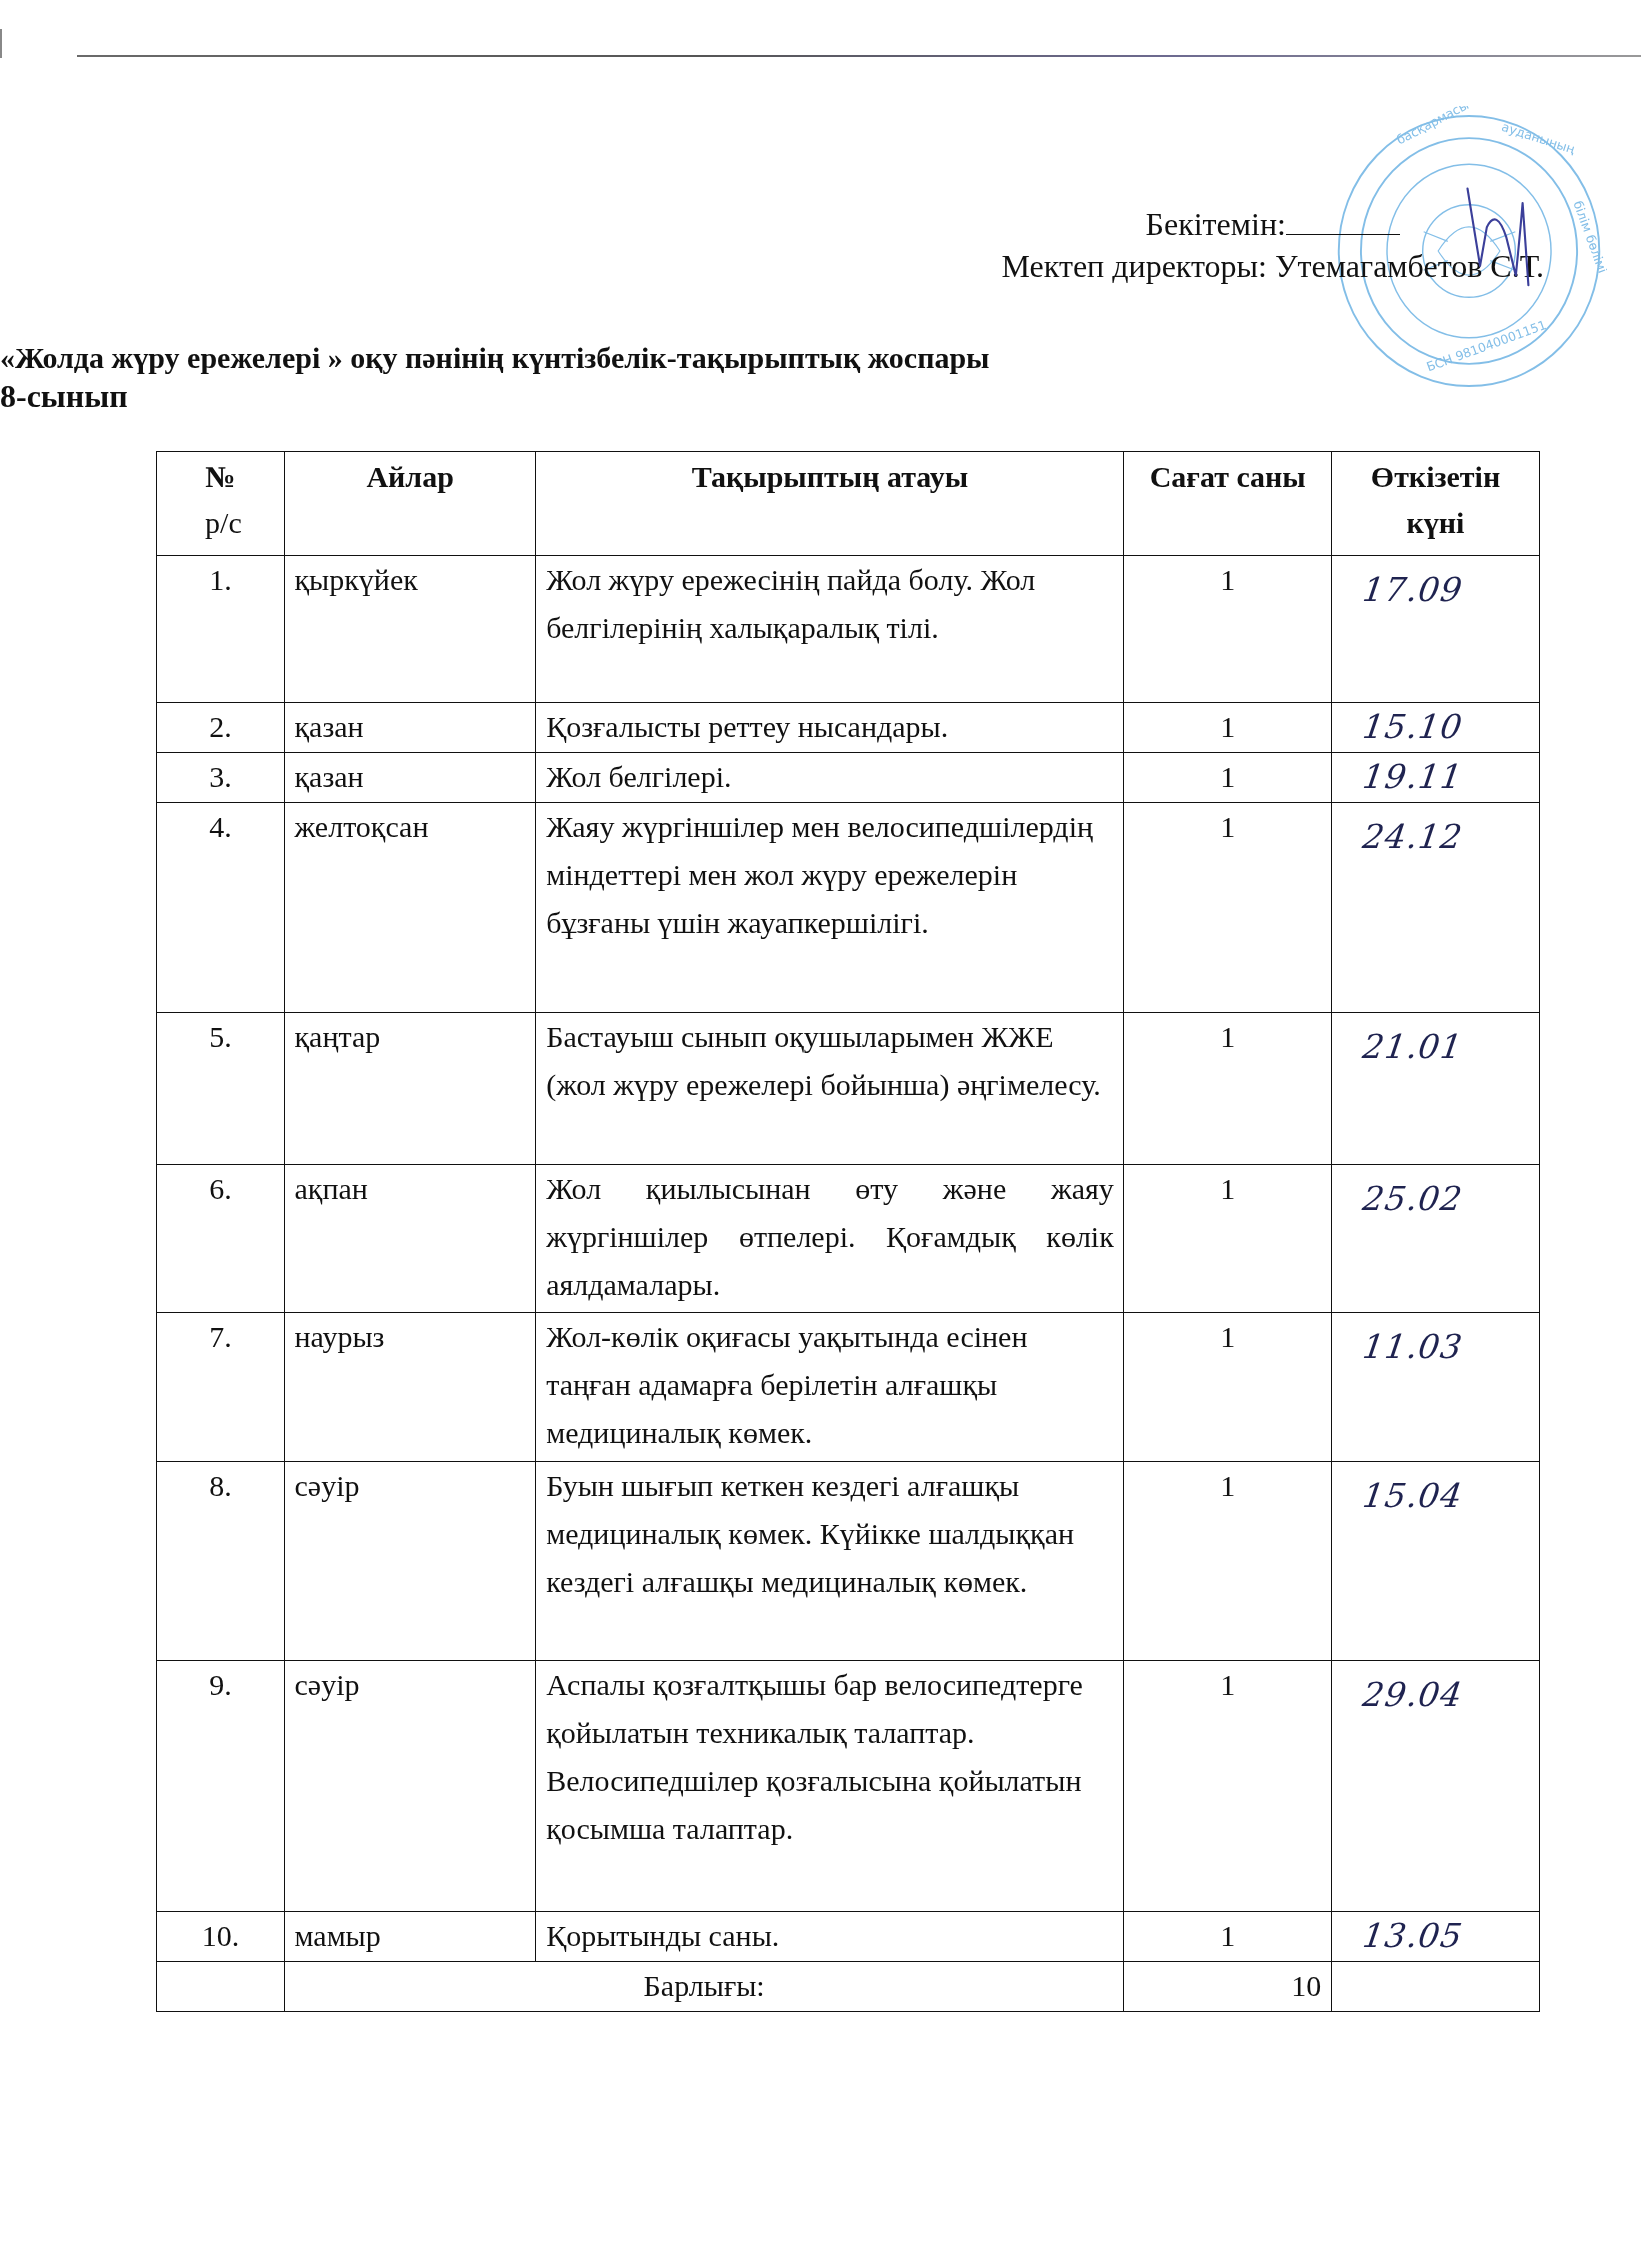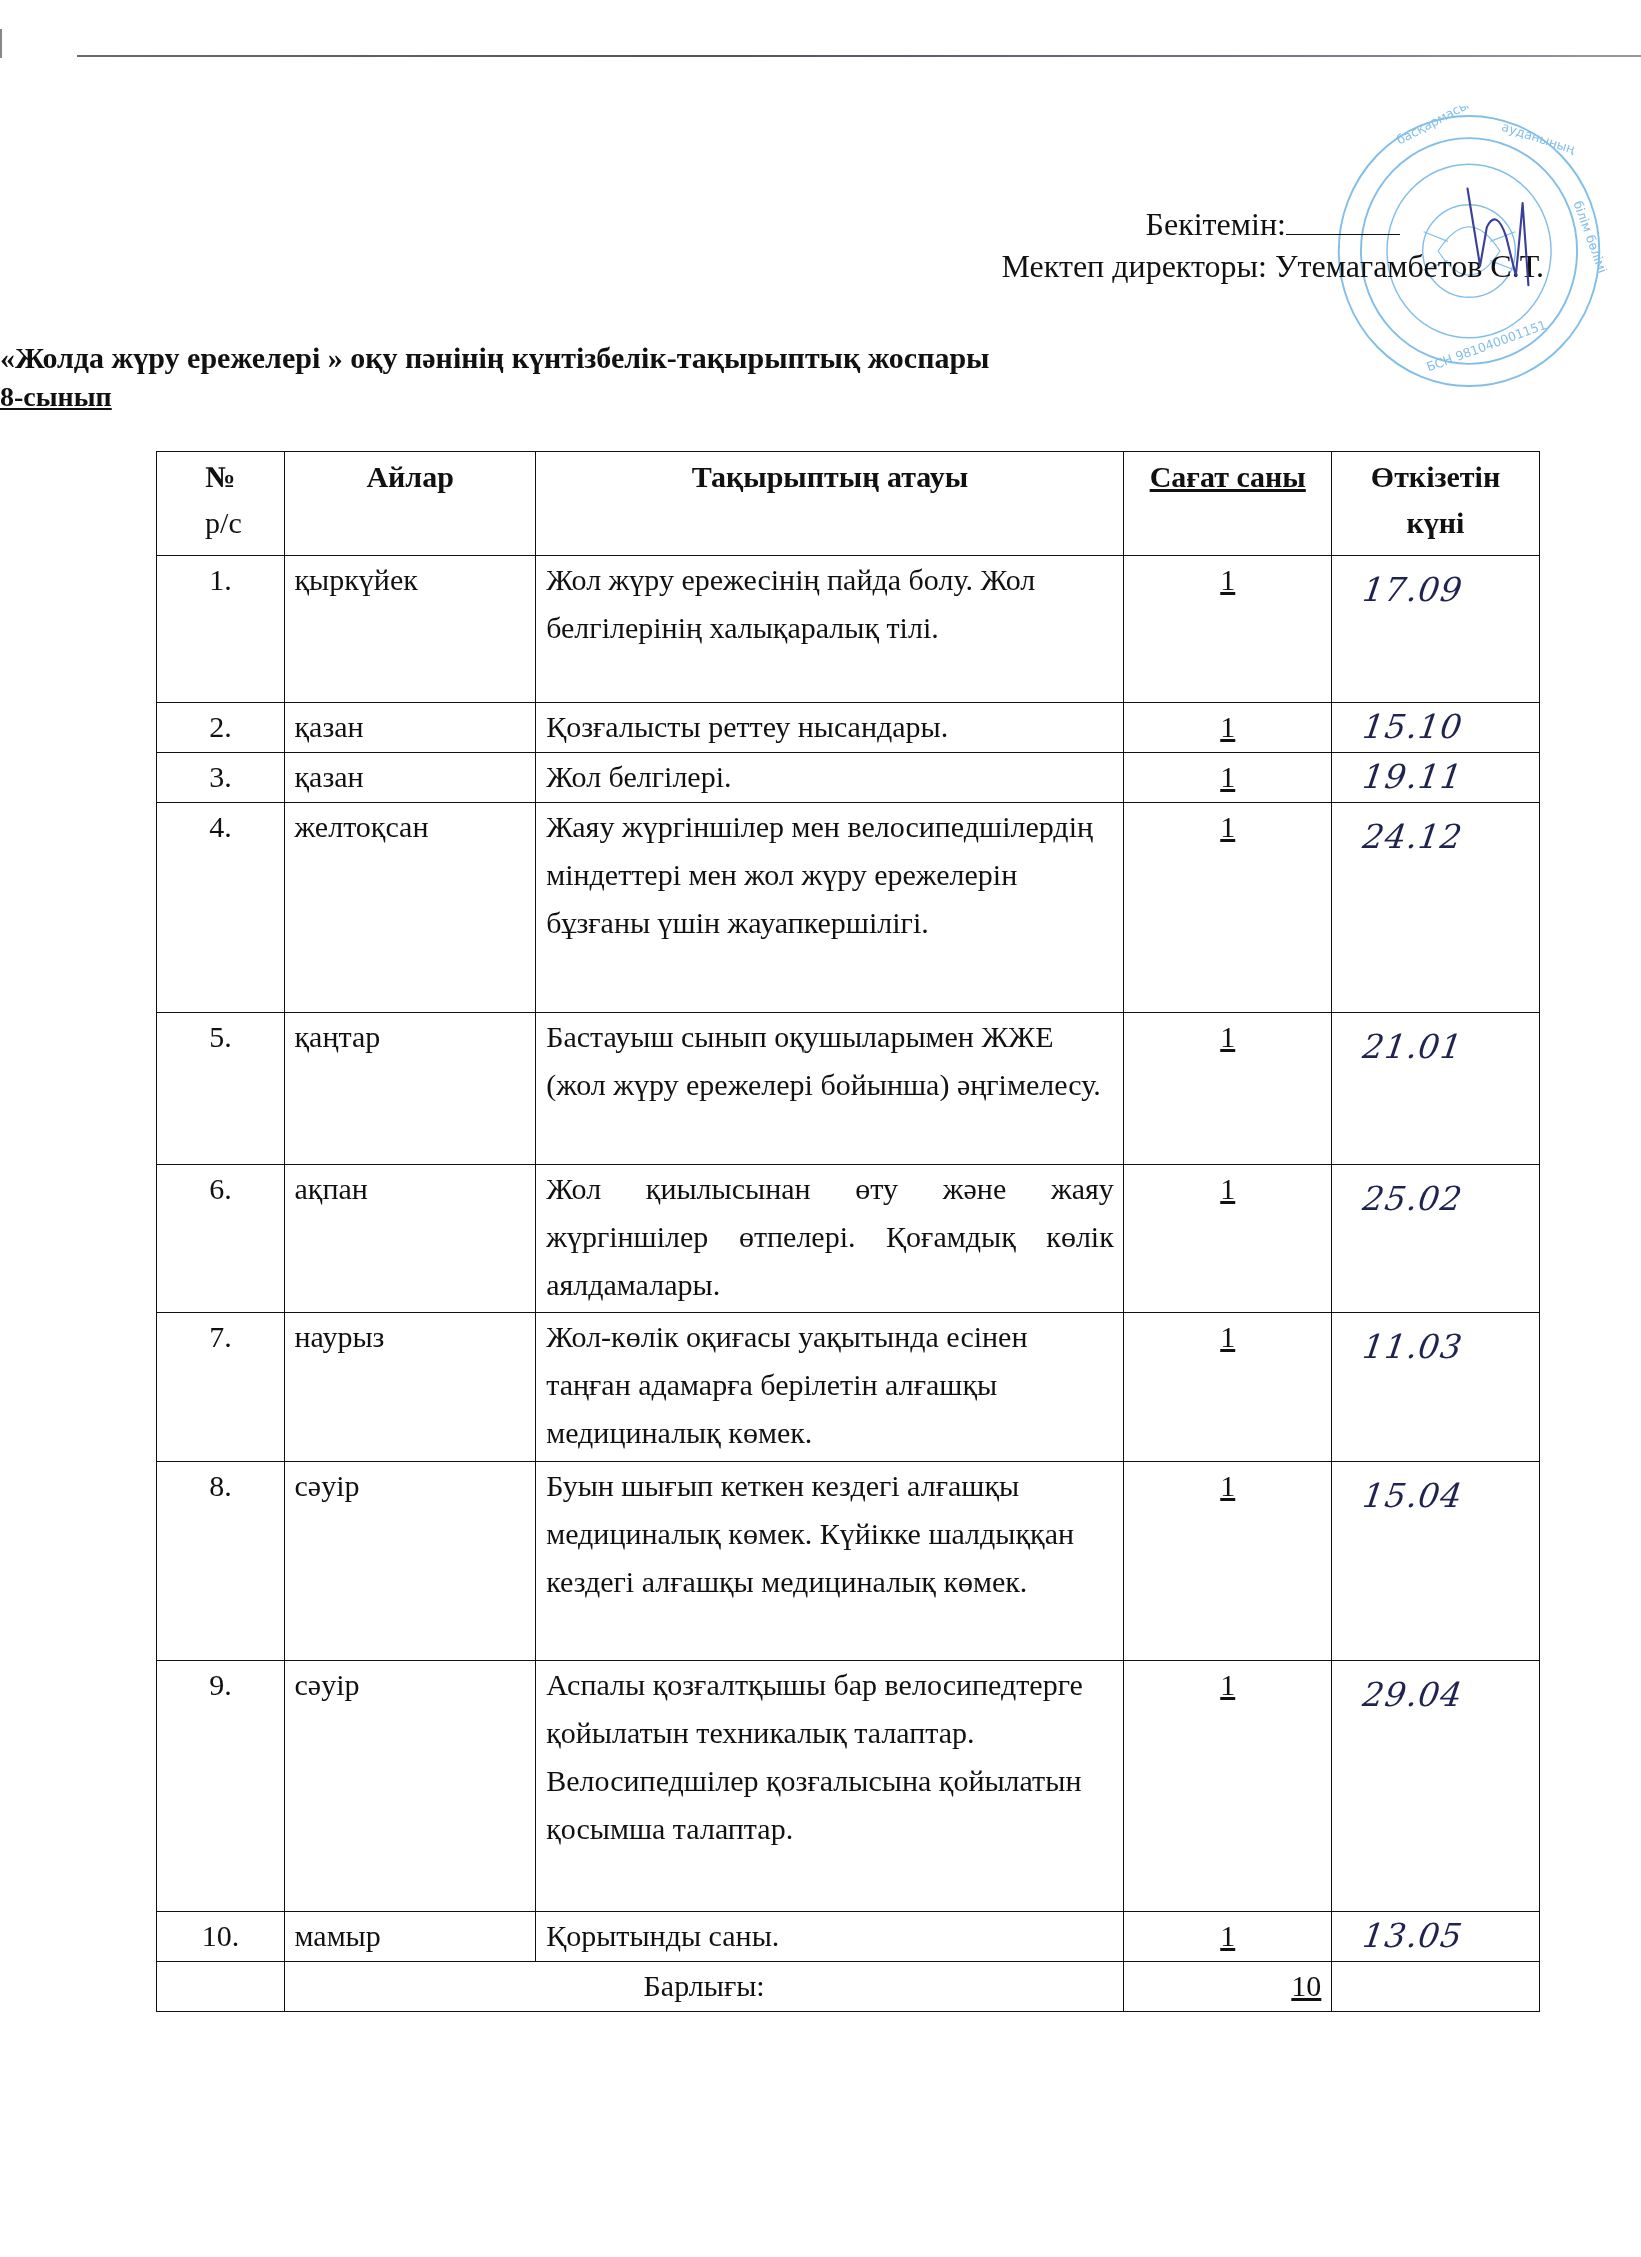--- a/index.html
+++ b/index.html
@@ -72,22 +72,21 @@
       width: 1641px;
       top: 338px;
       text-align: left;
       font-weight: bold;
       font-size: 30px;
       line-height: 39px;
       z-index: 2;
     }
     .title .grade {
       display: block;
-      font-size: 28px;
-      text-decoration: underline;
+      font-size: 32px;
     }
     table.plan {
       position: absolute;
       left: 156px;
       top: 451px;
       width: 1384px;
       border-collapse: collapse;
       font-size: 30px;
       line-height: 48px;
       z-index: 2;
@@ -99,21 +98,21 @@
     }
     table.plan th {
       font-weight: bold;
       text-align: center;
       line-height: 46px;
       padding-top: 1.9px;
     }
     .c-num { width: 108px; text-align: center; }
     .c-month { width: 232px; }
     .c-topic { width: 570px; }
-    .c-hours { width: 188px; text-align: center; text-decoration: underline; }
+    .c-hours { width: 188px; text-align: center; }
     .c-date { width: 188px; }
     td.c-topic.justify { text-align: justify; text-align-last: left; margin-top: 15px; }
     .hw-date {
       font-family: "DejaVu Serif", serif;
       font-style: italic;
       font-size: 33px;
       color: #1f2350;
       padding-left: 21px;
       letter-spacing: 1px;
       display: inline-block;

